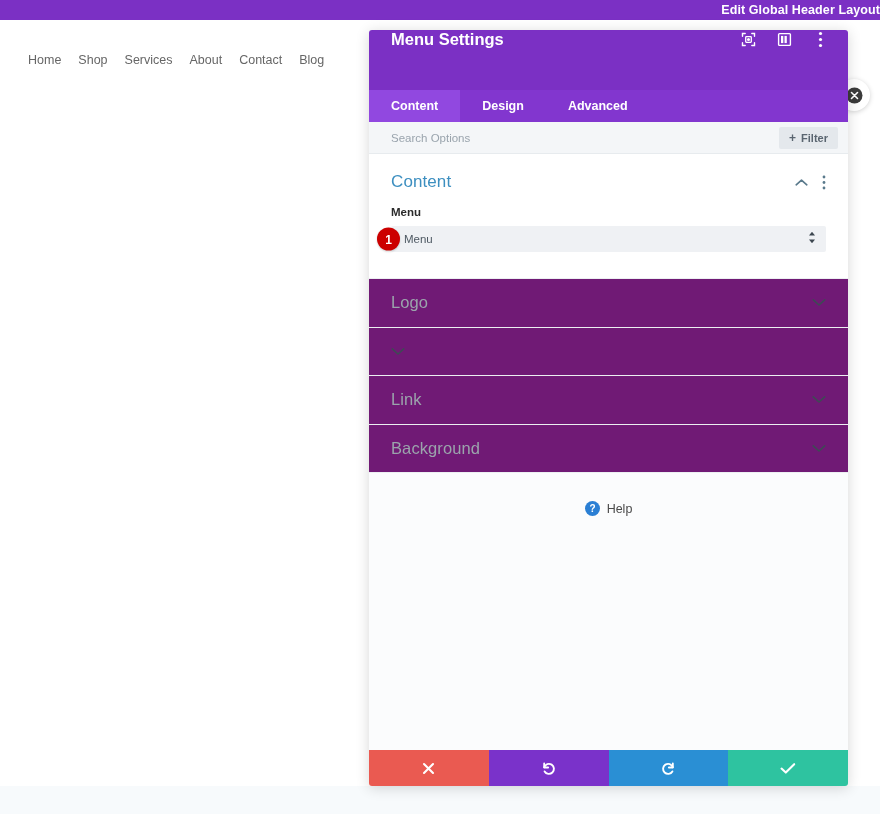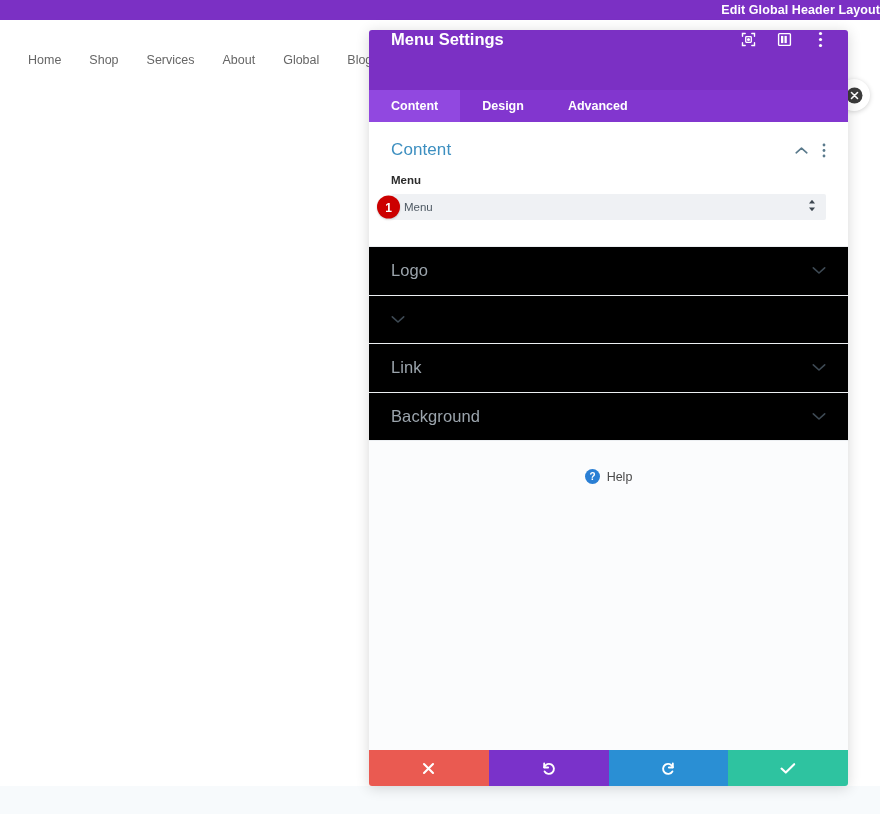--- a/index.html
+++ b/index.html
@@ -41,21 +41,21 @@
     top: 20px; left: 0;
     width: 880px;
     height: 794px;
     background: #ffffff;
   }
   .site-nav {
     position: absolute;
     top: 33px;
     left: 28px;
     display: flex;
-    gap: 28px;
+    gap: 17px;
     align-items: center;
   }
   .site-nav a {
     color: #666666;
     font-size: 12.5px;
     text-decoration: none;
     white-space: nowrap;
   }
 
   
@@ -251,21 +251,21 @@
     display: flex;
     align-items: center;
     justify-content: center;
     z-index: 2;
     box-shadow: 0 1px 2px rgba(0,0,0,.2);
   }
 
   
   .toggle-row {
     height: 48.5px;
-    background: #000000;
+    background: #701a75;
     border-bottom: 1px solid #eceff2;
     display: flex;
     align-items: center;
     padding: 0 22px;
     cursor: pointer;
   }
   .toggle-label {
     flex: 1 1 auto;
     color: #9ba4ac;
     font-size: 16.5px;
@@ -323,21 +323,21 @@
 <div class="admin-bar">
   <span class="admin-bar-title">Edit Global Header Layout</span>
 </div>
 
 <div class="canvas">
   <nav class="site-nav">
     <a href="#">Home</a>
     <a href="#">Shop</a>
     <a href="#">Services</a>
     <a href="#">About</a>
-    <a href="#">Global</a>
+    <a href="#">Contact</a>
     <a href="#">Blog</a>
   </nav>
 </div>
 
 <div class="page-bottom"></div>
 
 <div class="panel-close">
   <svg width="17" height="17" viewBox="0 0 17 17" aria-hidden="true">
     <circle cx="8.5" cy="8.5" r="8" fill="#3b3b3b"></circle>
     <path d="M5.5 5.5 L11.5 11.5 M11.5 5.5 L5.5 11.5" stroke="#ffffff" stroke-width="1.6" stroke-linecap="round"></path>
@@ -376,20 +376,27 @@
 
     </div>
   </div>
 
   <div class="tabs">
     <div class="tab active">Content</div>
     <div class="tab">Design</div>
     <div class="tab">Advanced</div>
   </div>
 
+  <div class="search-row">
+    <input class="search-input" type="text" placeholder="Search Options" style="">
+    <button class="filter-btn">
+      <span class="filter-plus">+</span>
+      <span>Filter</span>
+    </button>
+  </div>
 
   <div class="panel-body">
 
     <div class="section-open">
       <div class="section-open-head">
         <span class="section-open-title">Content</span>
         <div class="section-open-tools">
           <span class="sec-tool">
             <svg width="13" height="9" viewBox="0 0 13 9" aria-hidden="true">
               <path d="M1.2 6.8 L6.5 2.2 L11.8 6.8" fill="none" stroke="#5a7a8c" stroke-width="1.7" stroke-linecap="round" stroke-linejoin="round"></path>

